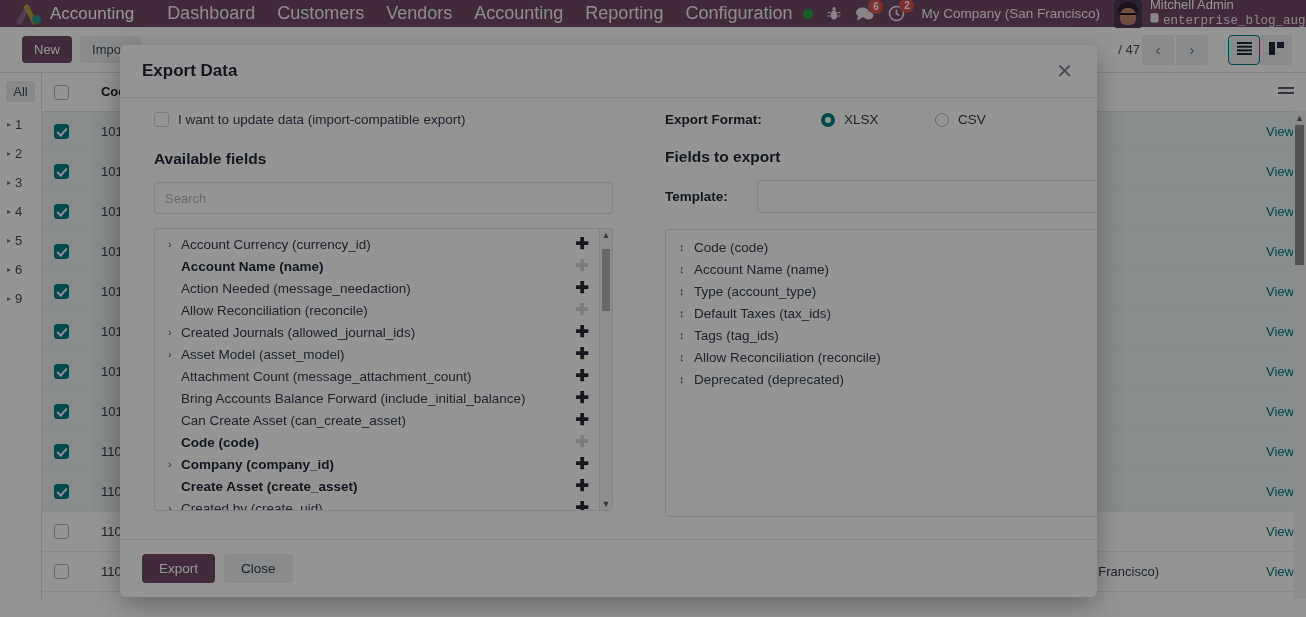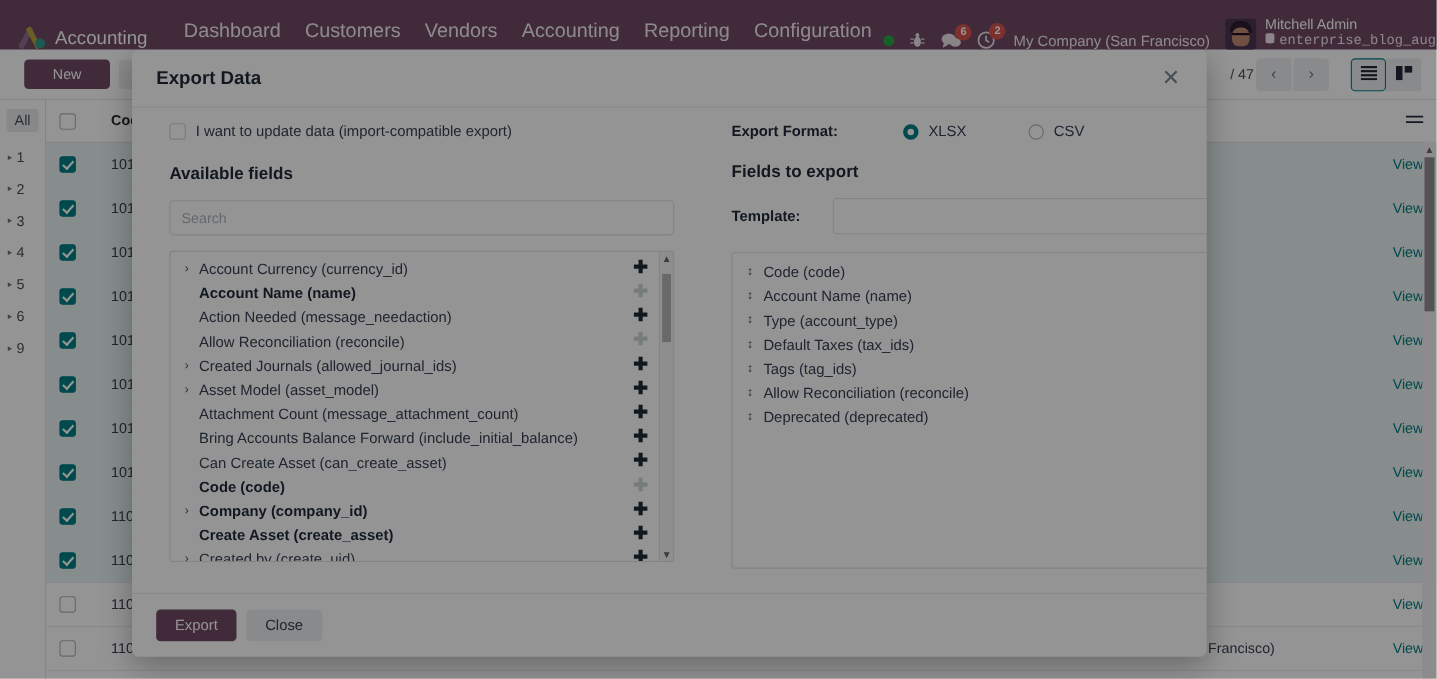--- a/index.html
+++ b/index.html
@@ -10,22 +10,22 @@
     font-family: "Liberation Sans", sans-serif;
     font-size: 13px;
     color: #374151;
     background: #fff;
   }
 
   
   #app-root { position: absolute; inset: 0; background: #ffffff; }
 
   .navbar {
-    height: 45px; background: #714B67; color: #fff;
-    display: flex; align-items: flex-end; padding: 0 14px 0 18px;
+    height: 27px; background: #714B67; color: #fff;
+    display: flex; align-items: center; padding: 0 14px 0 18px;
     position: relative; z-index: 1;
   }
   .brand-logo { width: 22px; height: 22px; position: relative; margin-right: 10px; flex: none; }
   .brand-logo .bar1 {
     position: absolute; left: 3px; top: 1px; width: 5px; height: 21px;
     background: #8f6f92; transform: rotate(28deg); border-radius: 1px;
   }
   .brand-logo .bar2 {
     position: absolute; left: 10px; top: 1px; width: 5px; height: 21px;
     background: #b8a23e; transform: rotate(-28deg); border-radius: 1px;
@@ -56,21 +56,21 @@
   .user-box { line-height: 1.15; }
   .user-name { font-size: 13px; color: #fff; }
   .db-name { font-size: 12.5px; color: #efe6ec; font-family: "Liberation Mono", monospace; display: flex; align-items: center; gap: 4px; }
 
   .control-panel {
     height: 46px; background: #fff; border-bottom: 1px solid #dee2e6;
     display: flex; align-items: center; padding: 0 14px 0 22px; gap: 8px;
   }
   .btn-new {
     background: #714B67; color: #fff; border: none; border-radius: 4px;
-    padding: 6px 26px; font-size: 13px; cursor: pointer;
+    padding: 6px 12px; font-size: 13px; cursor: pointer;
   }
   .btn-plain {
     background: #eceef1; color: #495057; border: none; border-radius: 4px;
     padding: 6px 12px; font-size: 13px; cursor: pointer;
   }
   .cp-spacer { flex: 1 1 auto; }
   .pager { font-size: 13px; color: #495057; display: flex; align-items: center; gap: 2px; }
   .pager-btn {
     width: 32px; height: 30px; background: #eceef1; border: none; color: #6c757d;
     font-size: 15px; cursor: pointer; display: flex; align-items: center; justify-content: center;

